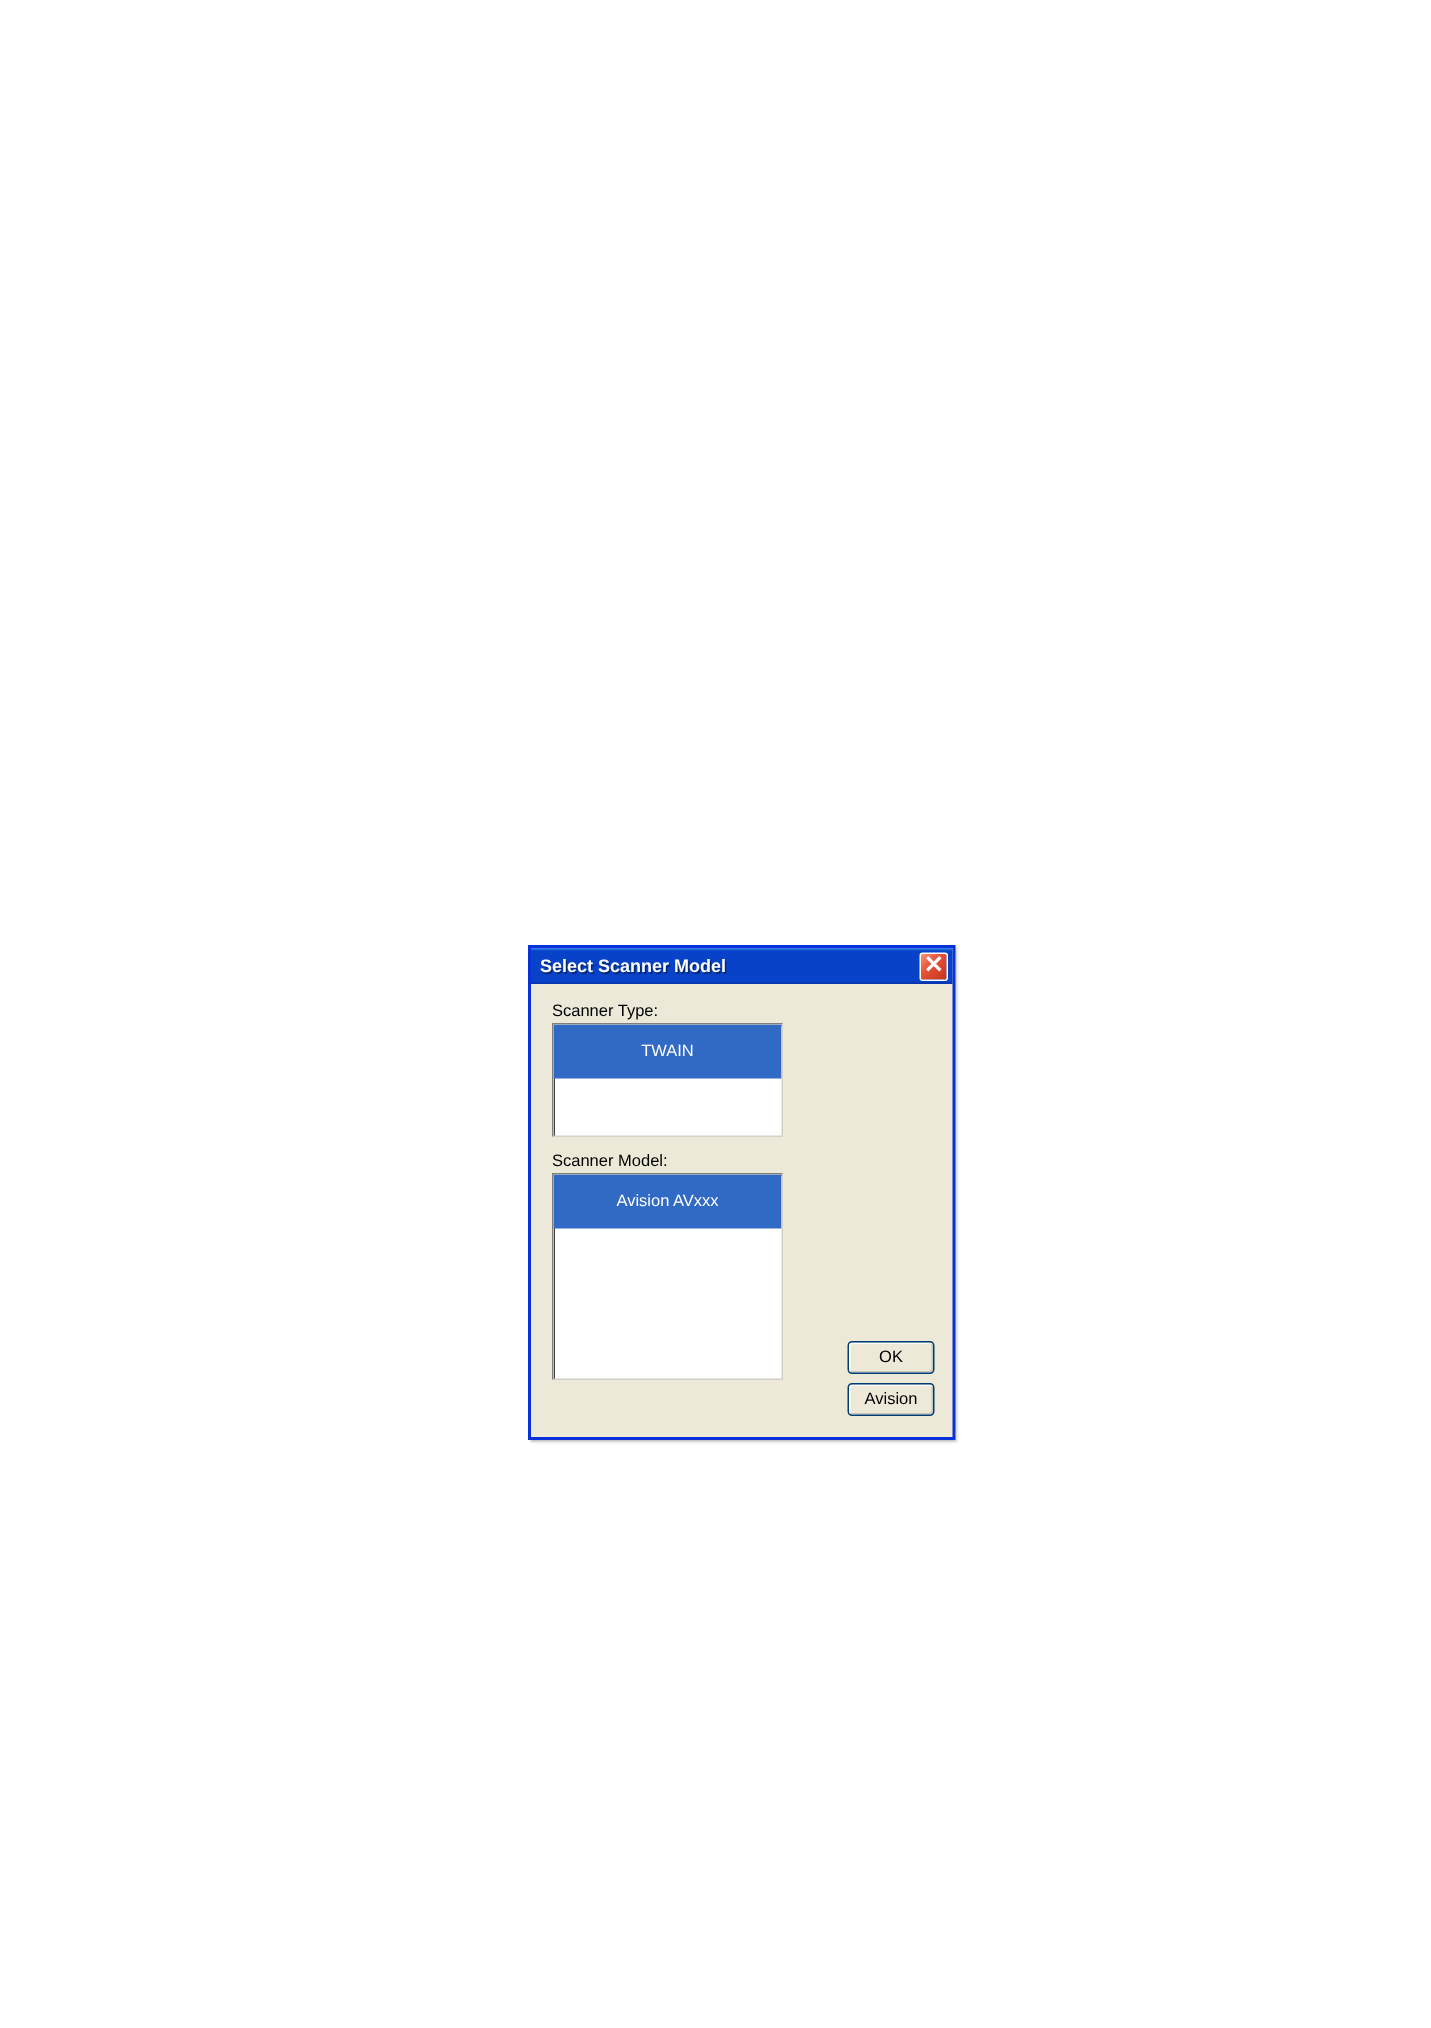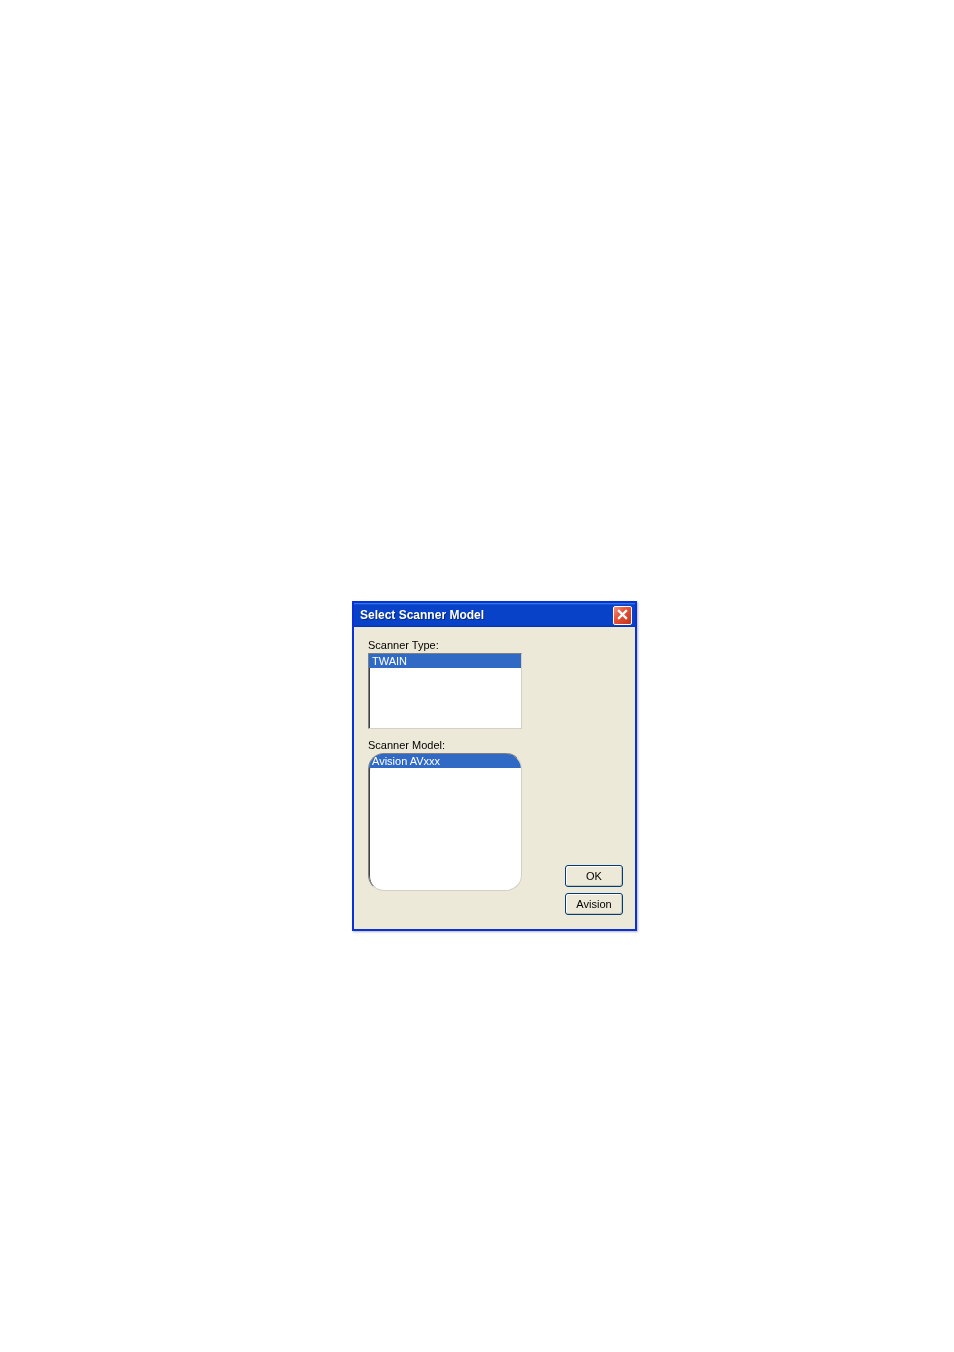--- a/index.html
+++ b/index.html
@@ -7,21 +7,21 @@
       padding: 0;
       width: 954px;
       height: 1352px;
       background: #ffffff;
       font-family: "Tahoma", "Segoe UI", sans-serif;
       position: relative;
     }
     .dialog {
       position: absolute;
       left: 352px;
-      top: 601px;
+      top: 630px;
       width: 281px;
       height: 326px;
       border: 2px solid #0831d9;
       background: #ece9d8;
       box-shadow: 1px 1px 2px rgba(0,0,0,0.3);
     }
     .titlebar {
       height: 24px;
       background: linear-gradient(to bottom, #3c8fea 0%, #0831d9 10%, #0831d9 90%, #0831d9 100%);
       background: linear-gradient(to right, #0855dd 0%, #2b7ee8 50%, #0855dd 100%);
@@ -75,27 +75,27 @@
       overflow: hidden;
     }
     .listbox.driver {
       width: 154px;
       height: 76px;
       margin-bottom: 10px;
     }
     .listbox.model {
       width: 154px;
       height: 138px;
-      border-radius: 16px;
     }
     .list-item {
       font-size: 11px;
-      padding: 1px 3px;
+      padding: 12px 3px;
       color: #000000;
       cursor: pointer;
+      text-align: center;
     }
     .list-item.selected {
       background: #316ac5;
       color: #ffffff;
     }
     .button-area {
       position: absolute;
       right: 12px;
       bottom: 14px;
       display: flex;

